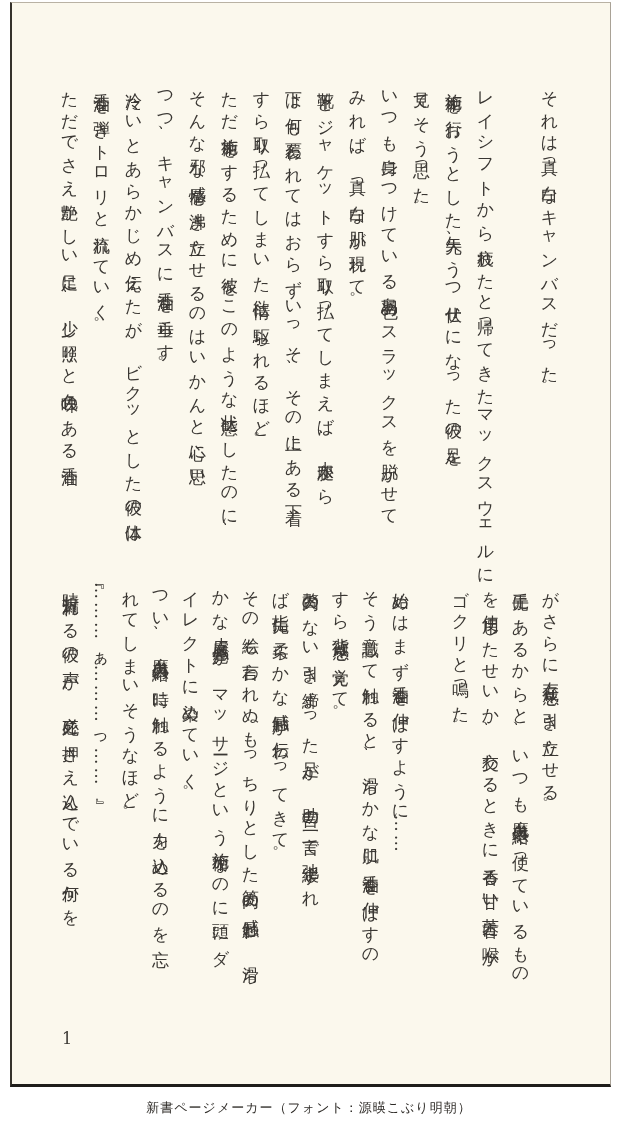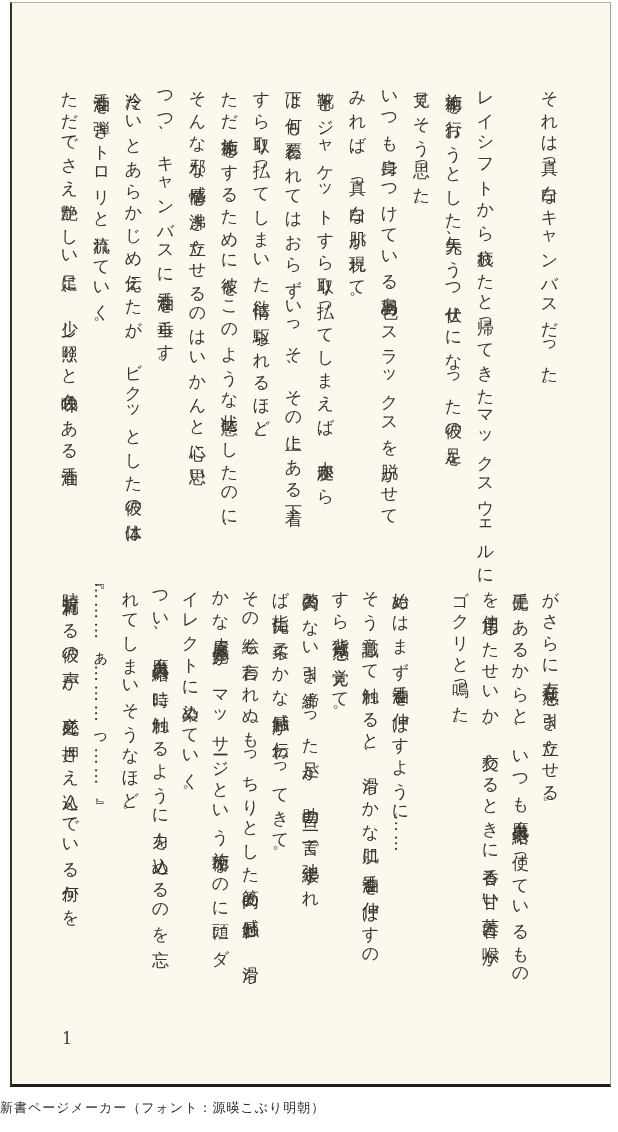--- a/index.html
+++ b/index.html
@@ -62,20 +62,21 @@
     top: 1026px;
     font-size: 16px;
     color: #3a3733;
     letter-spacing: 0;
   }
   .footer-caption {
     position: absolute;
     left: 0;
     top: 1099px;
     width: 618px;
+    text-align: center;
     font-size: 13px;
     color: #2e2b27;
     letter-spacing: 1px;
   }
 </style>
 </head>
 <body>
 
 <div class="stage">
 

